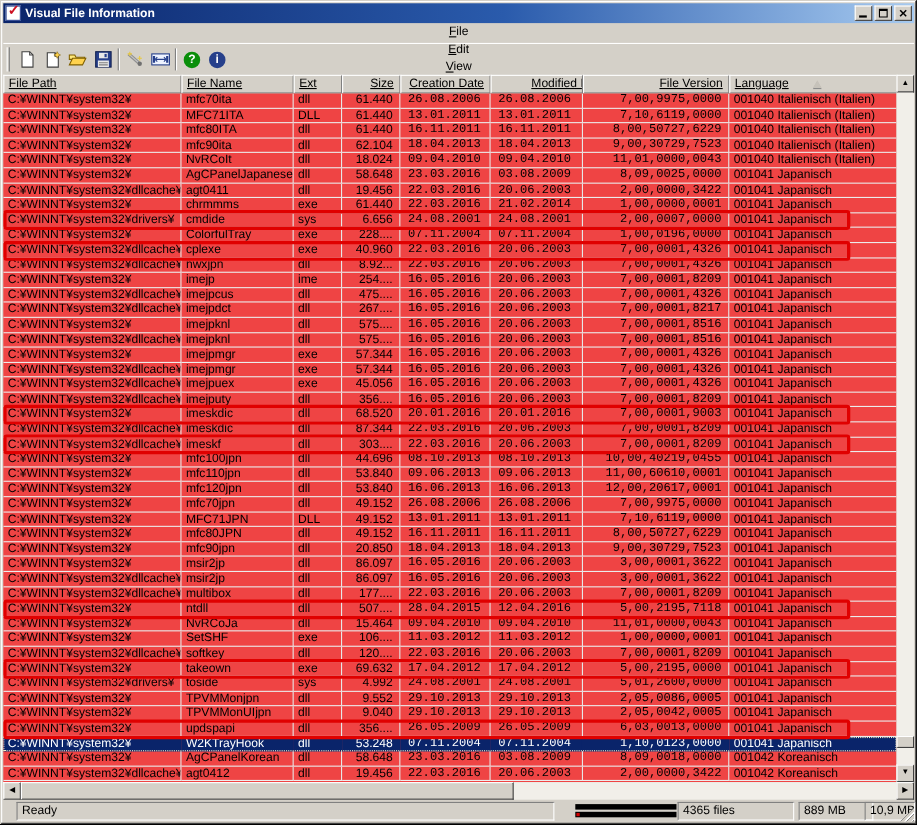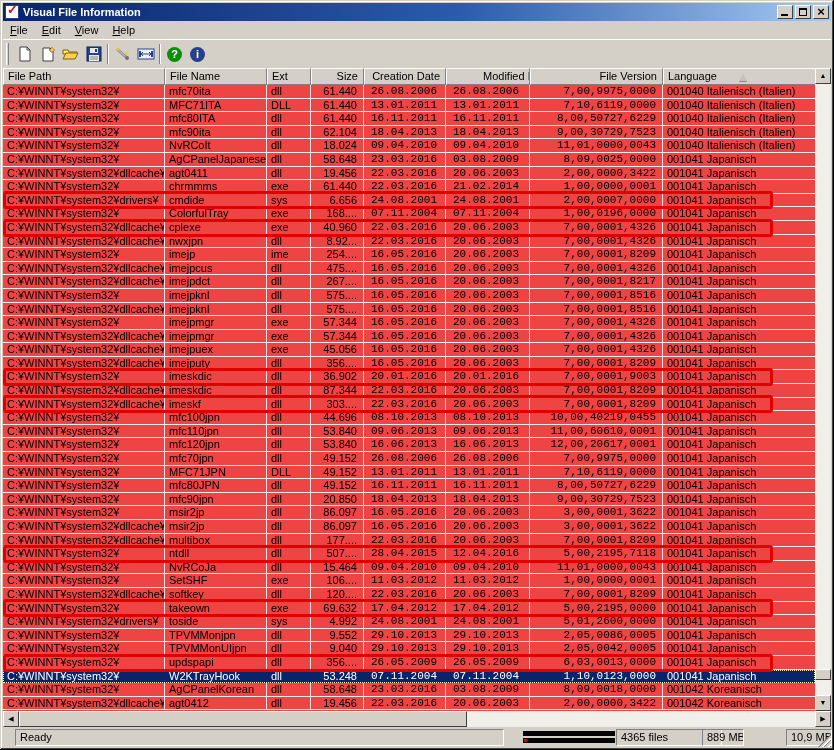--- a/index.html
+++ b/index.html
@@ -14,33 +14,33 @@
   .app-icon{width:14px;height:14px;background:#fff;border:1px solid #27408b;position:relative;margin-right:4px;flex:none;}
   .app-icon span{position:absolute;left:1px;top:-3px;font-size:13px;font-weight:bold;color:#cc1122;line-height:14px;}
   .title-text{color:#fff;font-size:11px;font-weight:bold;white-space:nowrap;}
   .winbtns{margin-left:auto;display:flex;gap:2px;}
   .wbtn{width:16px;height:14px;background:#d4d0c8;border:1px solid;border-color:#fff #404040 #404040 #fff;
     position:relative;font-size:10px;line-height:11px;text-align:center;color:#000;}
   .wbtn .min{position:absolute;left:3px;bottom:2px;width:7px;height:2px;background:#000;}
   .wbtn .max{position:absolute;left:3px;top:2px;width:8px;height:8px;border:1px solid #000;border-top-width:2px;}
   .wbtn .cls{font-size:13px;font-weight:bold;line-height:11px;}
   
-  .menubar{position:absolute;left:3px;top:21px;width:828px;height:18px;display:flex;align-items:center;font-size:11px;}
+  .menubar{position:absolute;left:3px;top:21px;width:828px;height:18px;display:flex;align-items:center;font-size:11px;flex-direction:column;}
   .menu-item{display:inline-block;padding:2px 7px;color:#000;}
   .menu-item::first-letter{text-decoration:underline;}
   
   .toolbar{position:absolute;left:3px;top:39px;width:828px;height:29px;border-top:1px solid #fff;display:flex;align-items:center;padding-left:3px;}
   .tgrip{width:3px;height:22px;border-left:1px solid #fff;border-right:1px solid #808080;margin-right:4px;}
   .tbtn{width:23px;height:24px;display:flex;align-items:center;justify-content:center;flex:none;}
   .tsep{width:2px;height:20px;border-left:1px solid #808080;border-right:1px solid #fff;margin:0 2px;flex:none;}
   .circ{width:15px;height:15px;border-radius:50%;color:#fff;font-size:11px;font-weight:bold;text-align:center;line-height:15px;}
   .circ.help{background:#0a8f0a;}
   .circ.info{background:#27408b;}
   
-  .theader{position:absolute;left:3px;top:68px;width:812px;height:17px;display:flex;}
+  .theader{position:absolute;left:3px;top:68px;width:812px;height:17px;display:flex;text-decoration:underline;}
   .hcell{height:17px;background:#d4d0c8;border:1px solid;border-color:#fff #808080 #808080 #fff;
     font-size:11px;line-height:14px;padding:0 4px;white-space:nowrap;overflow:hidden;position:relative;}
   .hcell.ha-r{text-align:right;padding-right:5px;}
   .sort-tri{display:inline-block;width:0;height:0;border-left:4px solid transparent;border-right:4px solid transparent;
     border-bottom:7px solid #c6c2ba;margin-left:22px;vertical-align:middle;filter:drop-shadow(0 1px 0 #8a8a8a);}
   
   .rows{position:absolute;left:3px;top:85px;width:812px;height:626px;background:#ef4444;overflow:hidden;}
   .row{display:flex;height:13.6px;}
   .cell{height:13.6px;line-height:13px;font-size:11px;color:#000;padding:0 4px;white-space:nowrap;overflow:hidden;
     border-right:1px solid #e7e7e7;border-bottom:1px solid #ececec;}
@@ -57,21 +57,21 @@
   .sbtn{position:absolute;width:16px;height:16px;background:#d4d0c8;border:1px solid;border-color:#fff #404040 #404040 #fff;
     font-size:7px;text-align:center;line-height:14px;color:#000;}
   .vthumb{position:absolute;left:0;top:601px;width:16px;height:11px;background:#d4d0c8;border:1px solid;border-color:#fff #404040 #404040 #fff;}
   .hscroll{position:absolute;left:3px;top:711px;width:828px;height:16px;background:#f1efe9;}
   .hthumb{position:absolute;left:16px;top:0;width:448px;height:16px;background:#d4d0c8;border:1px solid;border-color:#fff #404040 #404040 #fff;}
   
   .statusbar{position:absolute;left:3px;top:729px;width:828px;height:18px;font-size:11px;}
   .spanel{position:absolute;top:0;height:17px;border:1px solid;border-color:#808080 #fff #fff #808080;line-height:15px;padding:0 4px;white-space:nowrap;overflow:hidden;}
   .sp-ready{left:12px;width:489px;}
   .sp-files{left:613px;width:106px;}
-  .sp-mb{left:699px;width:42px;}
+  .sp-mb{left:723px;width:68px;}
   .sp-sel{left:783px;width:46px;}
   .progress{position:absolute;left:520px;top:1px;width:92px;height:15px;}
   .pbar{position:absolute;left:0;width:92px;height:5px;background:#000;}
   .pbar.b1{top:1px;}.pbar.b2{top:8px;}
   .pdot{position:absolute;left:1px;top:9px;width:3px;height:3px;background:#d00000;}
   .grip{position:absolute;right:0;bottom:0;width:13px;height:13px;
     background:repeating-linear-gradient(135deg,#fff 0 1px,#808080 1px 2px,#d4d0c8 2px 4px);
     clip-path:polygon(100% 0,100% 100%,0 100%);}
   svg{display:block;}
 </style>
@@ -260,21 +260,21 @@
         <div class="cell col-size al-r">6.656</div>
         <div class="cell col-created mono pad7">24.08.2001</div>
         <div class="cell col-modified mono pad7">24.08.2001</div>
         <div class="cell col-version al-r mono">2,00,0007,0000</div>
         <div class="cell col-language">001041 Japanisch</div>
       </div>
       <div class="row">
         <div class="cell col-path">C:¥WINNT¥system32¥</div>
         <div class="cell col-name">ColorfulTray</div>
         <div class="cell col-ext">exe</div>
-        <div class="cell col-size al-r">168....</div>
+        <div class="cell col-size al-r">228....</div>
         <div class="cell col-created mono pad7">07.11.2004</div>
         <div class="cell col-modified mono pad7">07.11.2004</div>
         <div class="cell col-version al-r mono">1,00,0196,0000</div>
         <div class="cell col-language">001041 Japanisch</div>
       </div>
       <div class="row">
         <div class="cell col-path">C:¥WINNT¥system32¥dllcache¥</div>
         <div class="cell col-name">cplexe</div>
         <div class="cell col-ext">exe</div>
         <div class="cell col-size al-r">40.960</div>
@@ -380,21 +380,21 @@
         <div class="cell col-size al-r">356....</div>
         <div class="cell col-created mono pad7">16.05.2016</div>
         <div class="cell col-modified mono pad7">20.06.2003</div>
         <div class="cell col-version al-r mono">7,00,0001,8209</div>
         <div class="cell col-language">001041 Japanisch</div>
       </div>
       <div class="row">
         <div class="cell col-path">C:¥WINNT¥system32¥</div>
         <div class="cell col-name">imeskdic</div>
         <div class="cell col-ext">dll</div>
-        <div class="cell col-size al-r">36.902</div>
+        <div class="cell col-size al-r">68.520</div>
         <div class="cell col-created mono pad7">20.01.2016</div>
         <div class="cell col-modified mono pad7">20.01.2016</div>
         <div class="cell col-version al-r mono">7,00,0001,9003</div>
         <div class="cell col-language">001041 Japanisch</div>
       </div>
       <div class="row">
         <div class="cell col-path">C:¥WINNT¥system32¥dllcache¥</div>
         <div class="cell col-name">imeskdic</div>
         <div class="cell col-ext">dll</div>
         <div class="cell col-size al-r">87.344</div>

